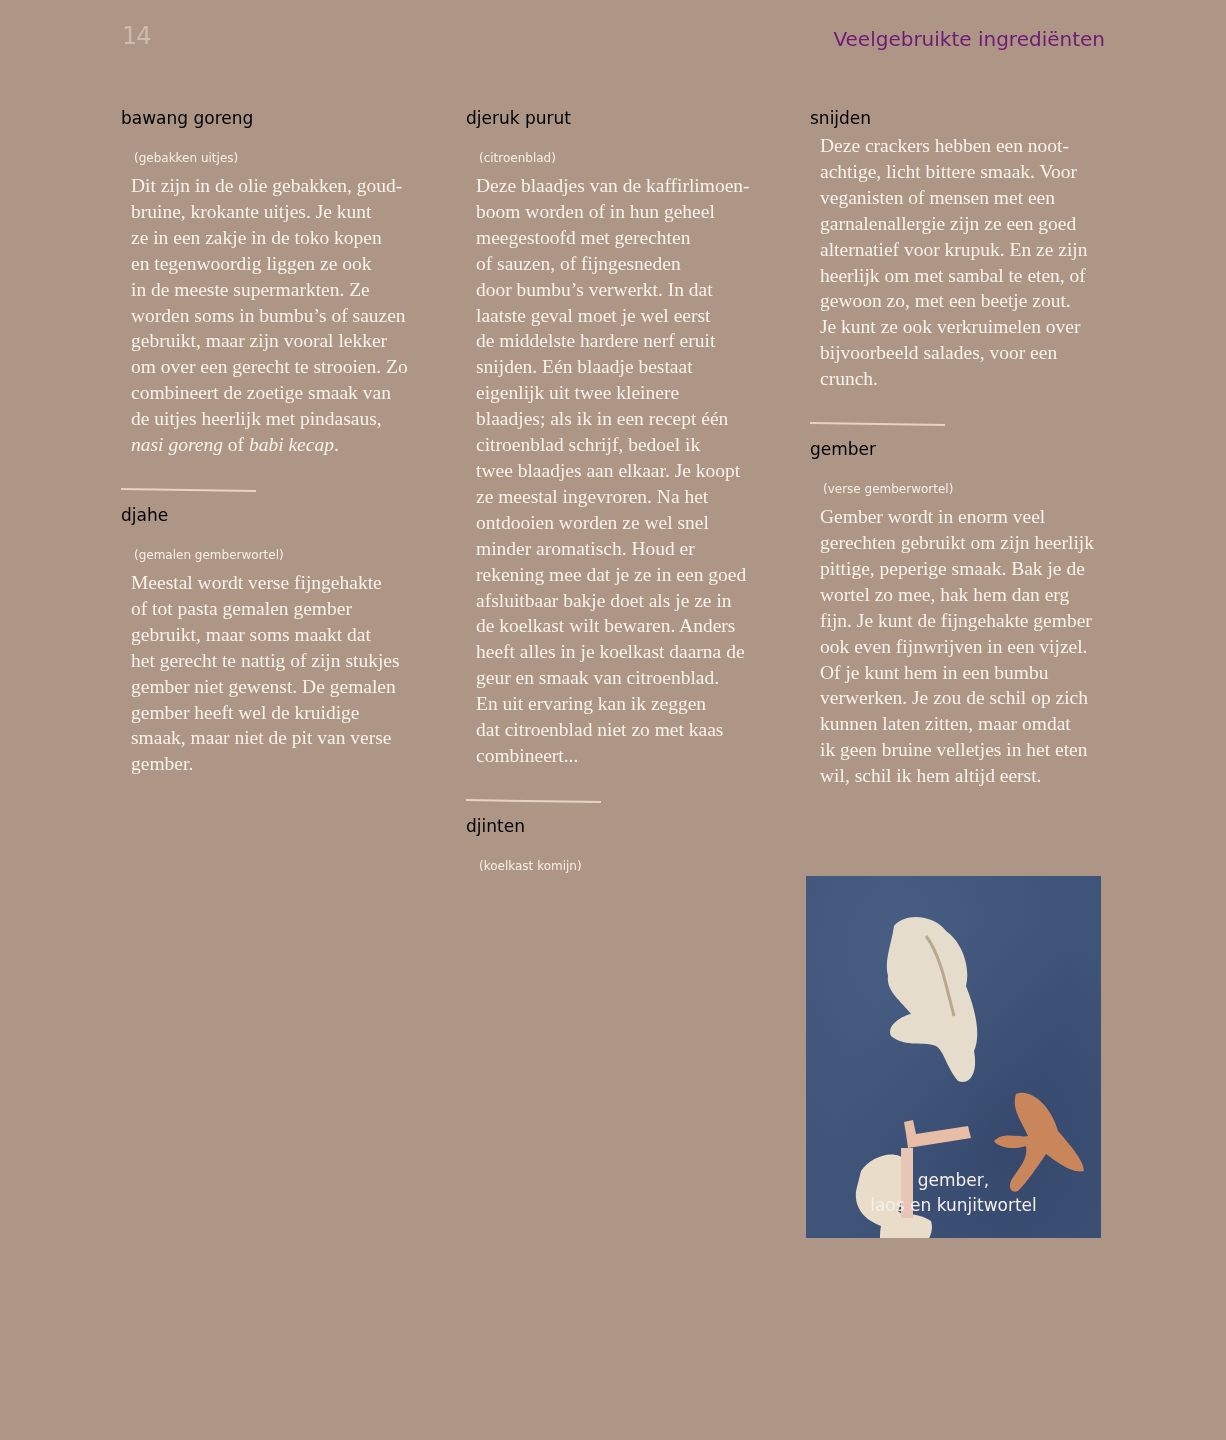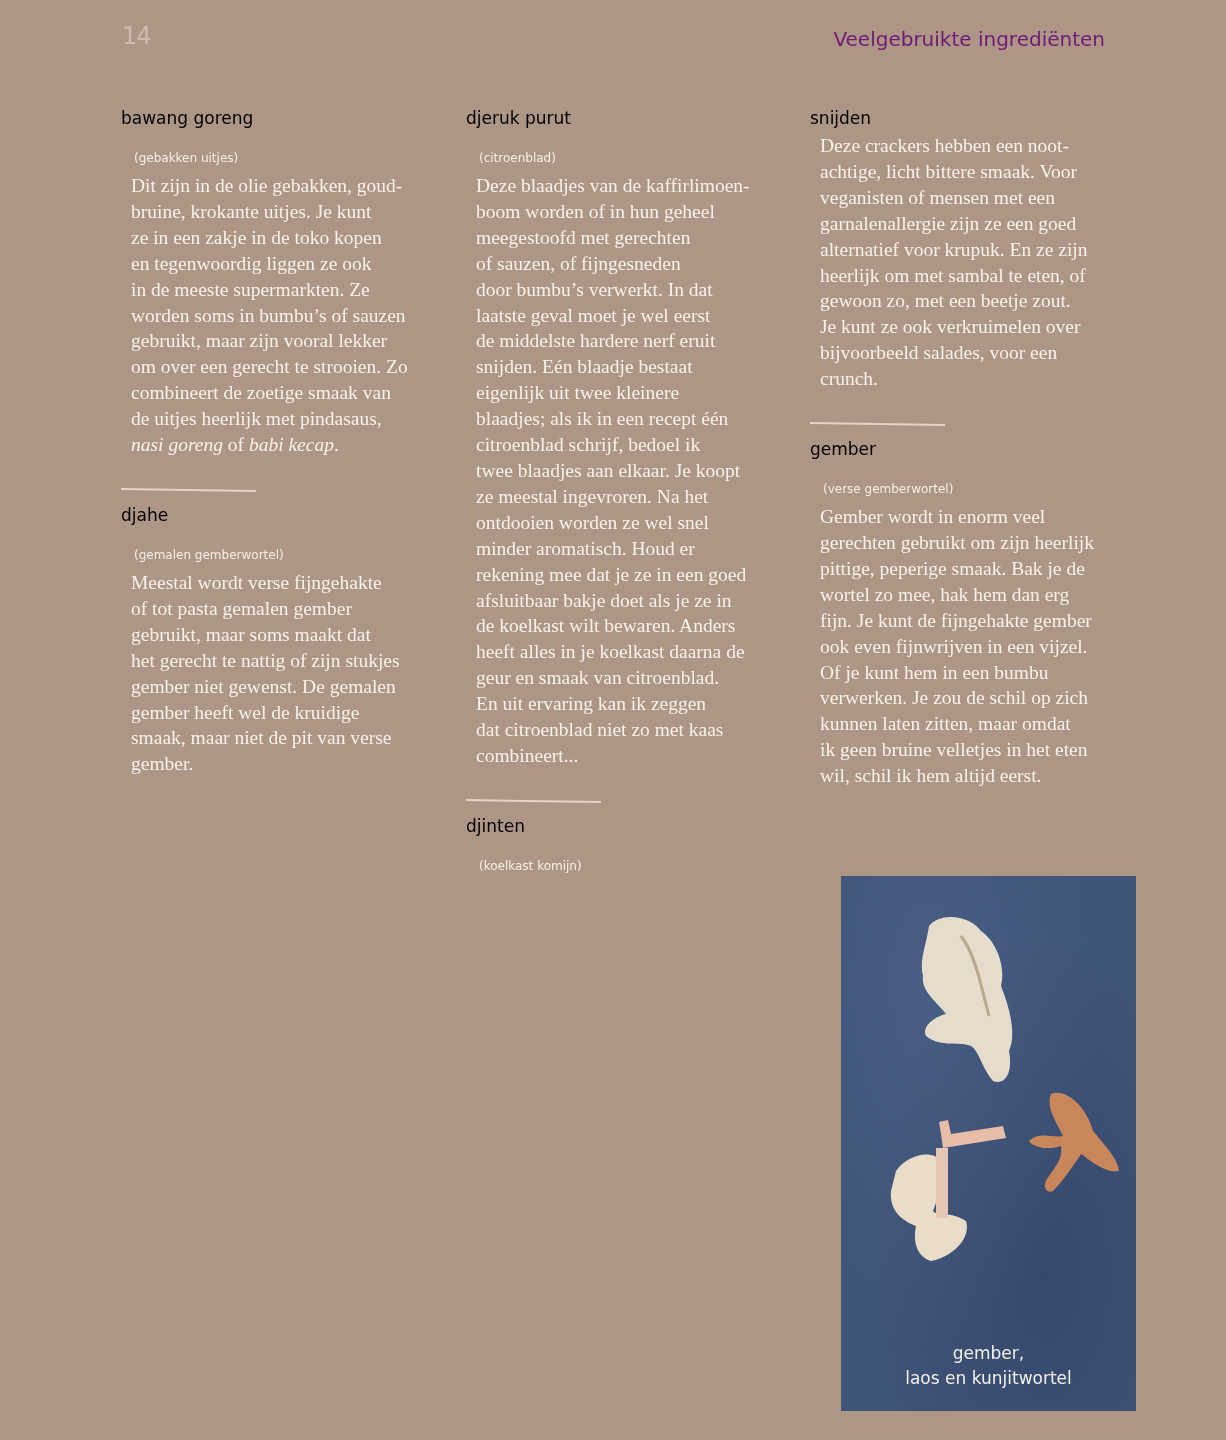--- a/index.html
+++ b/index.html
@@ -41,22 +41,22 @@
     font-size: 19.5px; line-height: 25.9px; color: #f8f2ea;
     margin: 2px 0 0 10px; white-space: pre-line;
   }
   .entry-body em { font-style: italic; }
   .divider {
     width: 135px; height: 2px;
     background: #e4d3c6; margin: 30px 0 12px 0;
     transform: rotate(0.9deg); transform-origin: left center;
   }
   .photo {
-    position: absolute; left: 841px; top: 876px;
-    width: 295px; height: 535px;
+    position: absolute; left: 806px; top: 876px;
+    width: 295px; height: 362px;
     background:
       radial-gradient(ellipse at 30% 20%, rgba(90,110,150,0.35), transparent 60%),
       radial-gradient(ellipse at 70% 75%, rgba(40,55,90,0.4), transparent 60%),
       #3f5479;
     overflow: hidden;
   }
   .photo svg { position: absolute; left: 0; top: 0; }
   .photo-caption {
     position: absolute; left: 0; right: 0; bottom: 20px;
     text-align: center;

